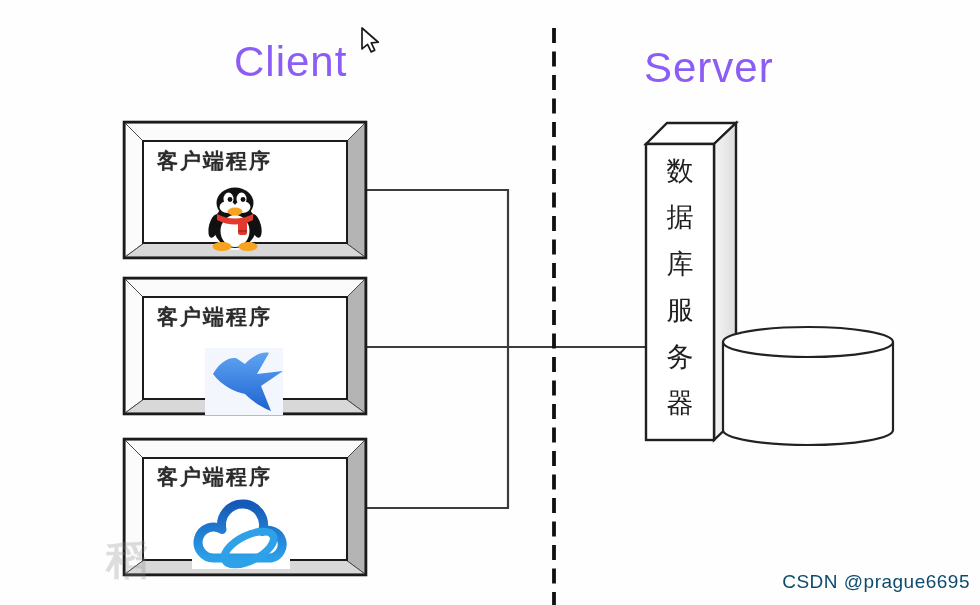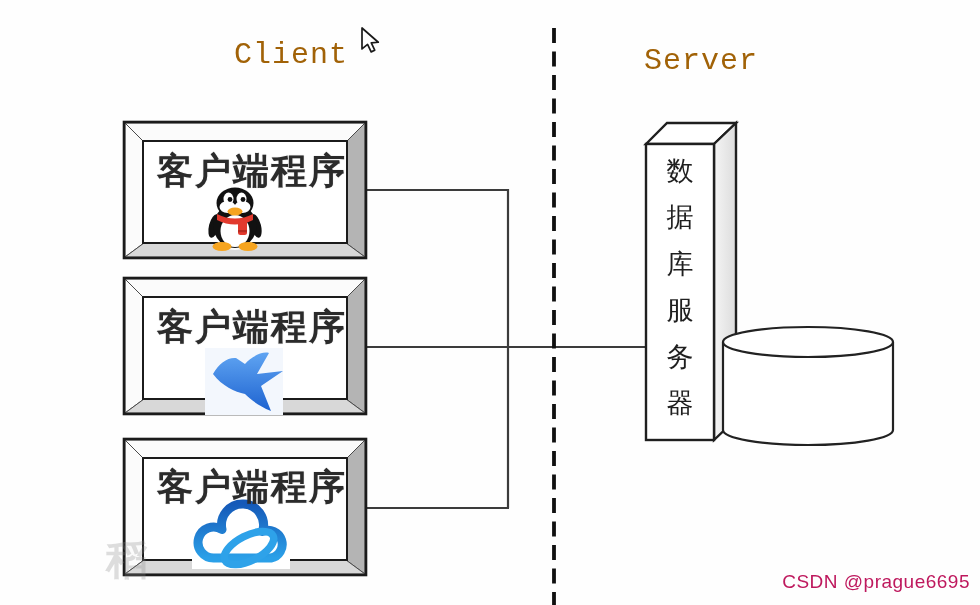--- a/index.html
+++ b/index.html
@@ -2,44 +2,44 @@
 <html><head>
 <meta charset="utf-8">
 <style>
   html,body{margin:0;padding:0;background:#ffffff;}
   .stage{
     position:relative;width:980px;height:605px;background:#fefefe;
     overflow:hidden;font-family:"Liberation Sans",sans-serif;
   }
   .stage svg{position:absolute;left:0;top:0;}
   .section-title{
-    position:absolute;color:#a16207;
-    font-family:Liberation Mono, monospace;
-    font-size:30px;font-weight:500;letter-spacing:1px;white-space:nowrap;
+    position:absolute;color:#8b5cf6;
+    font-family:Liberation Sans, sans-serif;
+    font-size:42px;font-weight:500;letter-spacing:1px;white-space:nowrap;
   }
   .client-title{left:234px;top:38px;}
   .server-title{left:644px;top:44px;}
   .box-label{
     position:absolute;left:157px;width:200px;
-    color:#2b2b2b;font-size:36px;font-weight:600;letter-spacing:2px;
+    color:#2b2b2b;font-size:21px;font-weight:600;letter-spacing:2px;
     white-space:nowrap;text-shadow:0 0 1px rgba(40,40,40,.35);
   }
   .box-label.b1{top:147px;}
   .box-label.b2{top:303px;}
   .box-label.b3{top:463px;}
   .server-label{
     position:absolute;left:647px;top:153px;width:66px;height:268px;
     display:flex;flex-direction:column;justify-content:space-between;
     align-items:center;
     font-family:"Liberation Serif","DejaVu Serif",serif;
     font-size:27px;color:#1f1f1f;font-weight:500;
   }
   .watermark-csdn{
     position:absolute;right:10px;top:571px;
-    font-size:19px;color:#be185d;letter-spacing:.5px;white-space:nowrap;
+    font-size:19px;color:#0c4a6e;letter-spacing:.5px;white-space:nowrap;
   }
   .watermark-faint{
     position:absolute;left:106px;top:532px;
     font-size:42px;color:#8a8a8a;opacity:.28;font-weight:600;
   }
 </style>
 </head>
 <body>
 
 <div class="stage">

